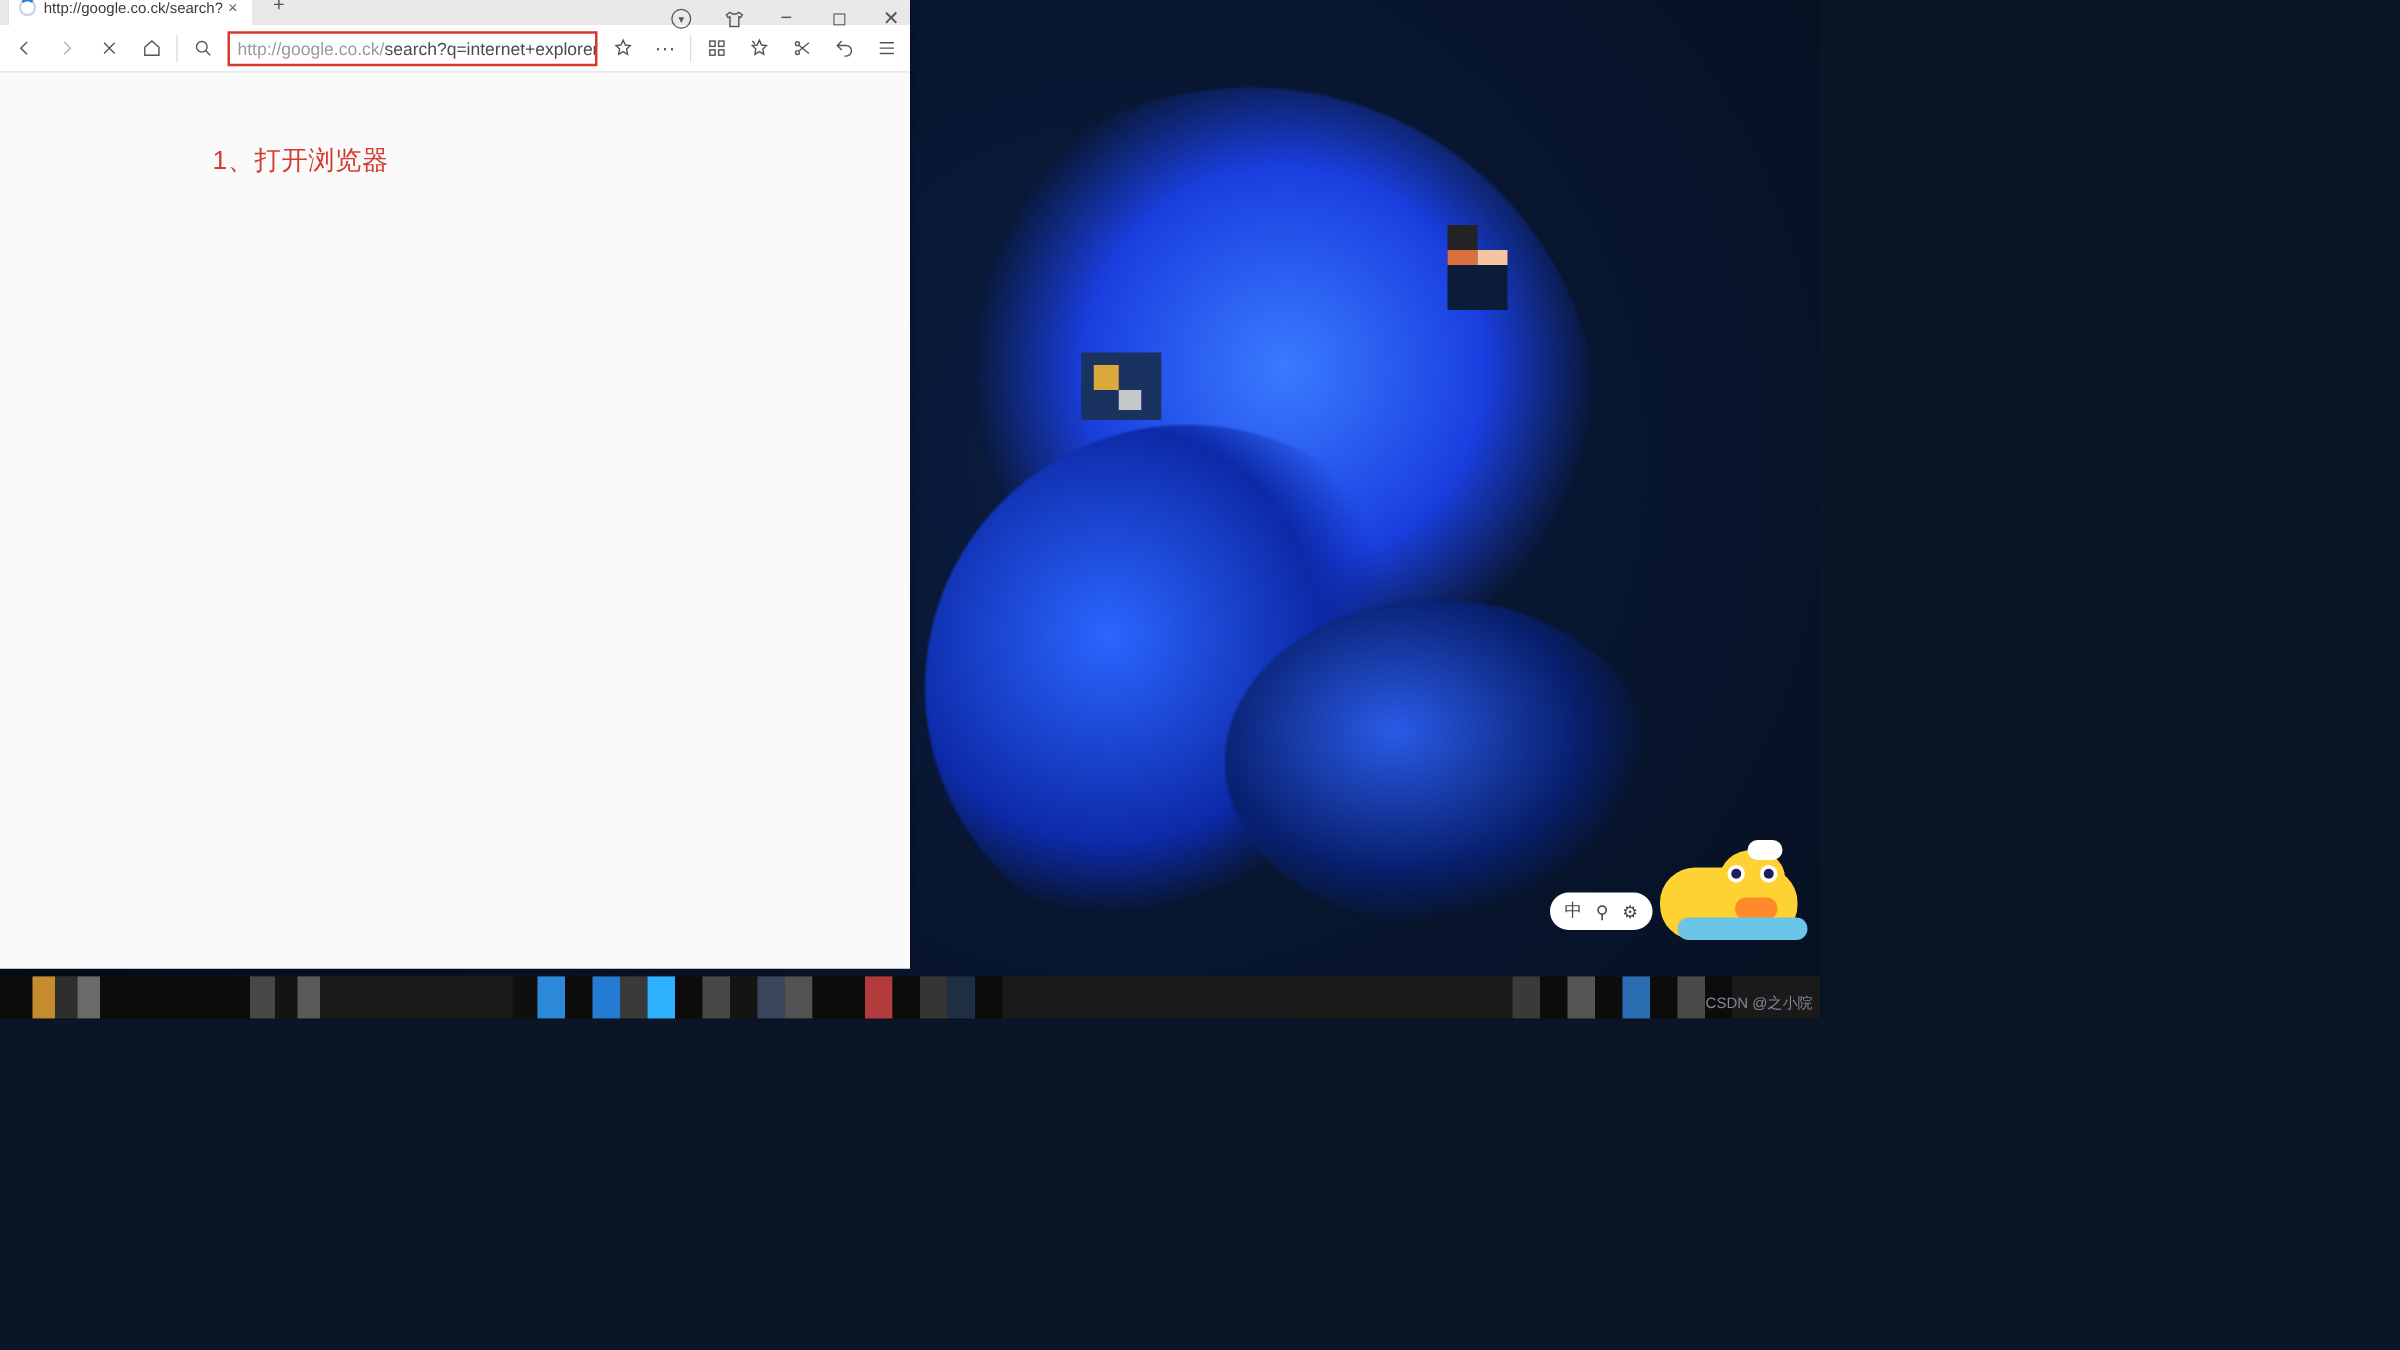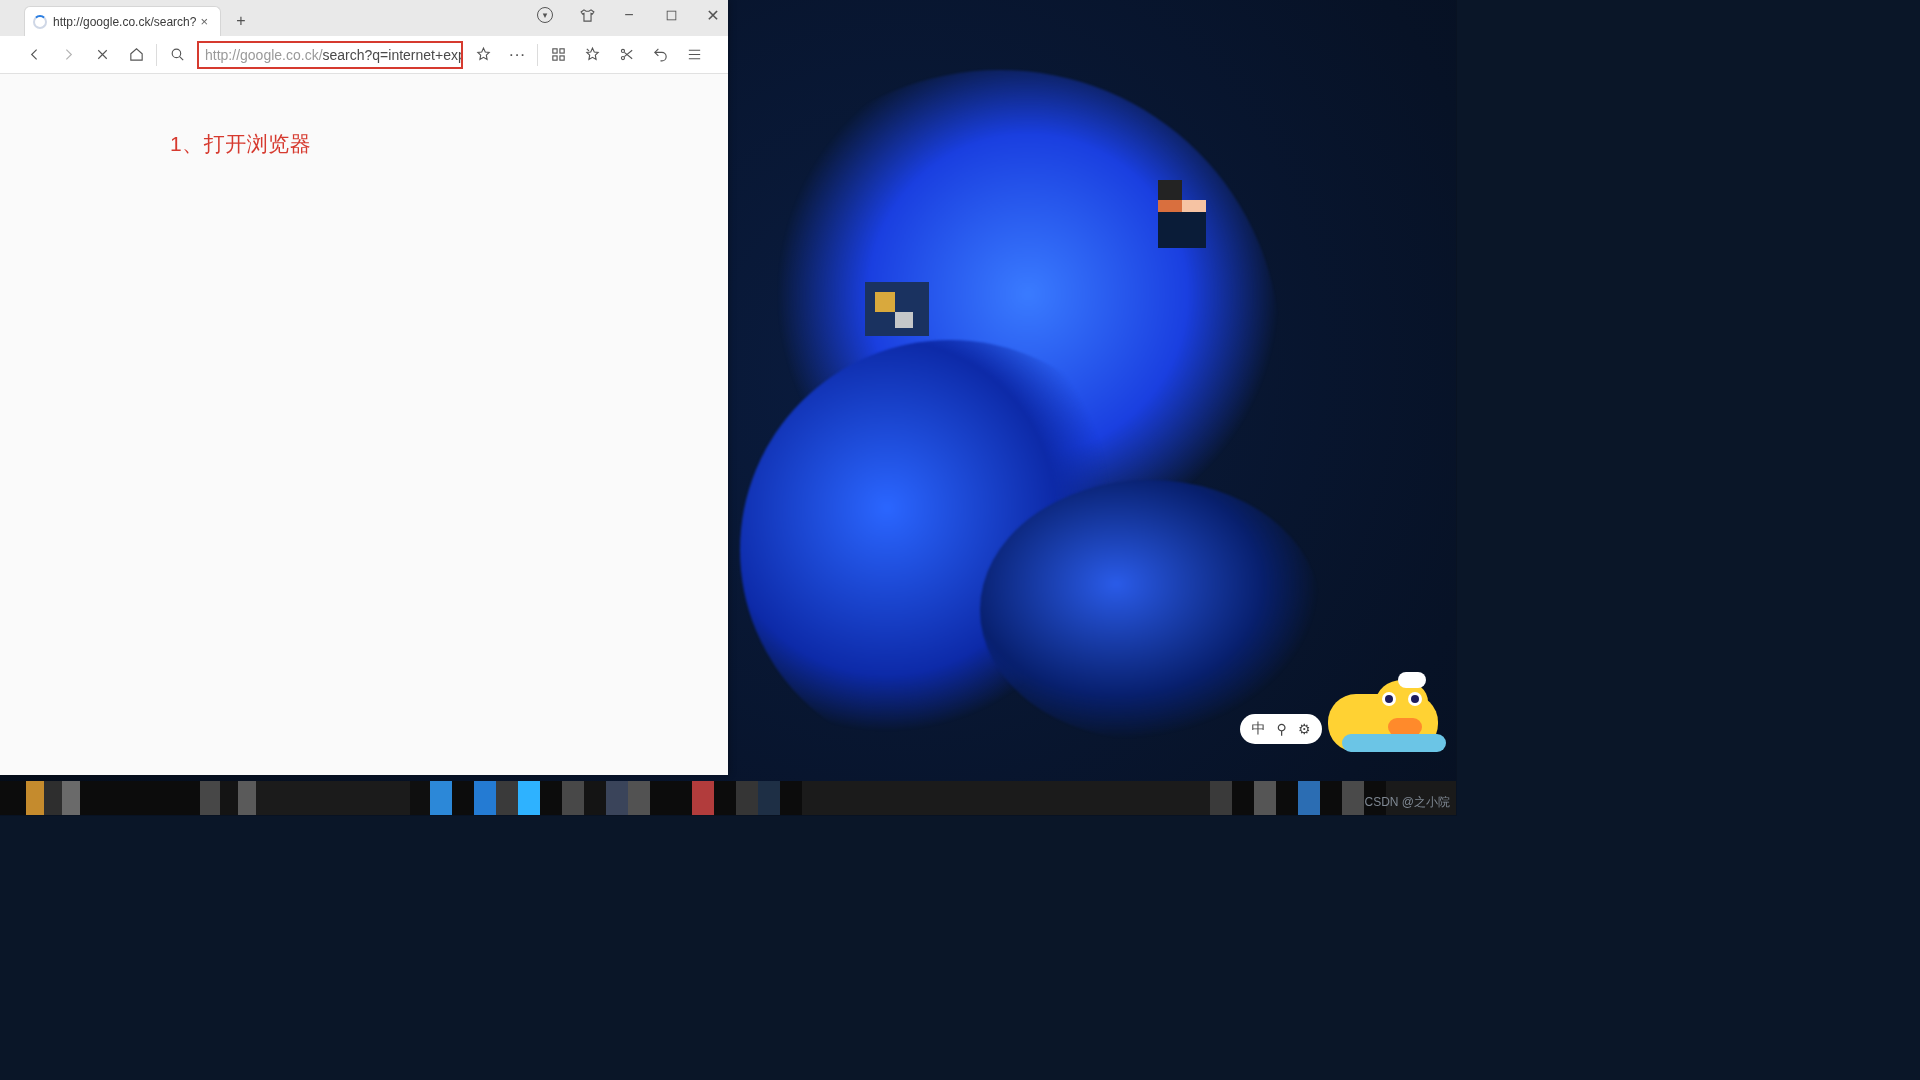--- a/index.html
+++ b/index.html
@@ -26,30 +26,30 @@
 .duck{position:absolute;left:96px;top:8px;width:110px;height:58px;background:#ffd233;border-radius:28px}
 .duck::before{content:"";position:absolute;left:48px;top:-14px;width:52px;height:44px;background:#ffd233;border-radius:50%}
 .duck .beak{position:absolute;left:60px;top:24px;width:34px;height:18px;background:#ff8a2b;border-radius:10px}
 .duck .eye{position:absolute;width:14px;height:14px;background:#fff;border-radius:50%;top:-2px}
 .duck .eye.l{left:54px}.duck .eye.r{left:80px}
 .duck .eye::after{content:"";position:absolute;left:3px;top:3px;width:8px;height:8px;background:#1d1d5c;border-radius:50%}
 .duck .cloud{position:absolute;left:70px;top:-22px;width:28px;height:16px;background:#fff;border-radius:10px}
 .duck .water{position:absolute;left:14px;top:40px;width:104px;height:18px;background:#6bc5e6;border-radius:10px}
 
 .browser{position:absolute;left:0;top:0;width:728px;height:775px;background:#fafafa;box-shadow:2px 0 6px rgba(0,0,0,.25)}
-.tabbar{height:36px;background:#e9e9e9;display:flex;align-items:flex-end;padding:0 24px;position:relative}
+.tabbar{height:20px;background:#e9e9e9;display:flex;align-items:flex-end;padding:0 6px;position:relative}
 .tab{height:30px;background:#fff;border-top-left-radius:6px;border-top-right-radius:6px;display:flex;align-items:center;padding:0 8px;min-width:190px;max-width:200px;font-size:12px;color:#3b3b3b;position:relative;border:1px solid #d6d6d6;border-bottom:none}
 .tab .spin{width:14px;height:14px;border:2px solid #cfd7e6;border-top-color:#2a7de1;border-radius:50%;margin-right:6px;flex:0 0 auto}
 .tab .tclose{margin-left:auto;font-size:13px;color:#666;padding:0 4px}
 .newtab{width:20px;height:20px;margin-left:10px;margin-bottom:5px;border-radius:3px;display:flex;align-items:center;justify-content:center;color:#525252;font-size:16px}
 .winctl{position:absolute;right:4px;top:4px;display:flex;gap:20px;align-items:center}
 .winctl>div{width:22px;height:22px;display:flex;align-items:center;justify-content:center;color:#555}
 .shield-ico{width:16px;height:16px;border-radius:50%;border:1.5px solid #555;display:flex;align-items:center;justify-content:center;font-size:9px}
 .shirt-ico{font-size:15px}
-.toolbar{height:38px;background:#fff;border-bottom:1px solid #e1e1e1;display:flex;align-items:center;padding:0 20px;gap:6px}
+.toolbar{height:38px;background:#fff;border-bottom:1px solid #e1e1e1;display:flex;align-items:center;padding:0 5px;gap:6px}
 .tbtn{width:28px;height:28px;display:flex;align-items:center;justify-content:center;color:#555;border-radius:4px}
 .tbtn svg{width:17px;height:17px;stroke:#555;fill:none;stroke-width:1.6}
 .addr{flex:1;height:28px;border:2px solid #d63a2f;border-radius:0;display:flex;align-items:center;padding:0 6px;font-size:14px;color:#4a4a4a;white-space:nowrap;overflow:hidden;background:#fff}
 .addr .dim{color:#9a9a9a}
 .content{padding:56px 0 0 170px;font-size:21px;font-weight:400;color:#d63a2f;letter-spacing:.5px}
 .sep{width:1px;height:22px;background:#dcdcdc}
 
 .taskbar{position:absolute;left:0;top:781px;width:1456px;height:34px;background:#1b1b1b;display:flex;overflow:hidden}
 .tcell{height:34px}
 .tcenter{position:absolute;left:410px;top:0;display:flex}

